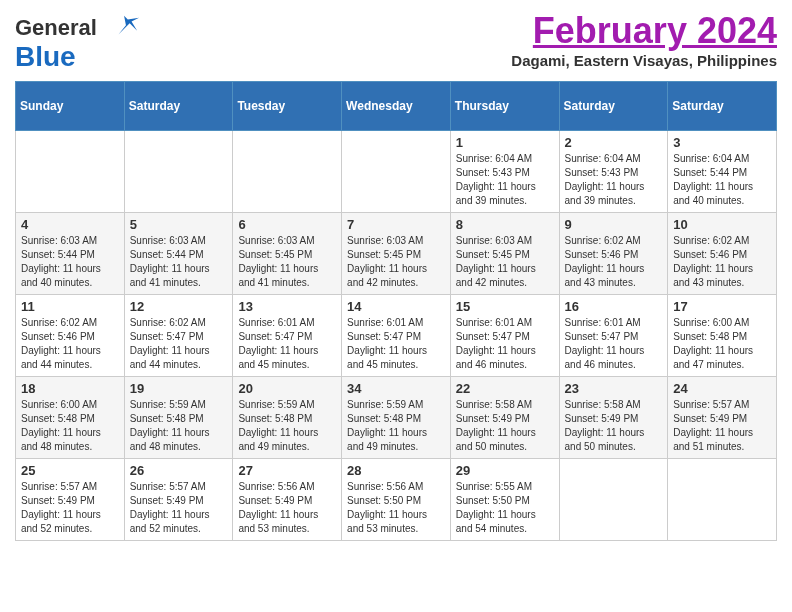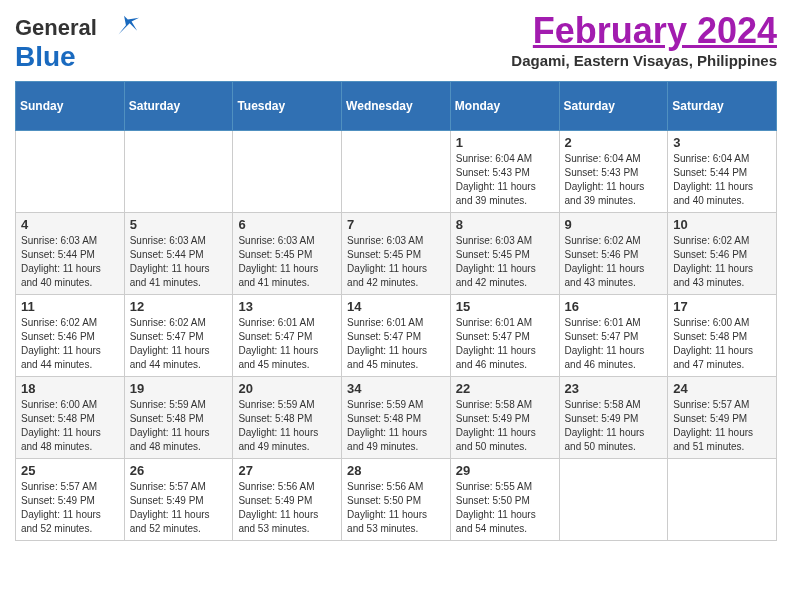--- a/index.html
+++ b/index.html
@@ -112,21 +112,21 @@
   </div>
 </div>
 
 <table class="calendar">
   <thead>
     <tr>
     <th>Sunday</th>
         <th>Saturday</th>
         <th>Tuesday</th>
         <th>Wednesday</th>
-        <th>Monday</th>
+        <th>Thursday</th>
         <th>Saturday</th>
         <th>Saturday</th>
       </tr>
   </thead>
   <tbody id="calendar-body">
   <tr>
         <td class="empty-cell"></td>
         <td class="empty-cell"></td>
         <td class="empty-cell"></td>
         <td class="empty-cell"></td>

